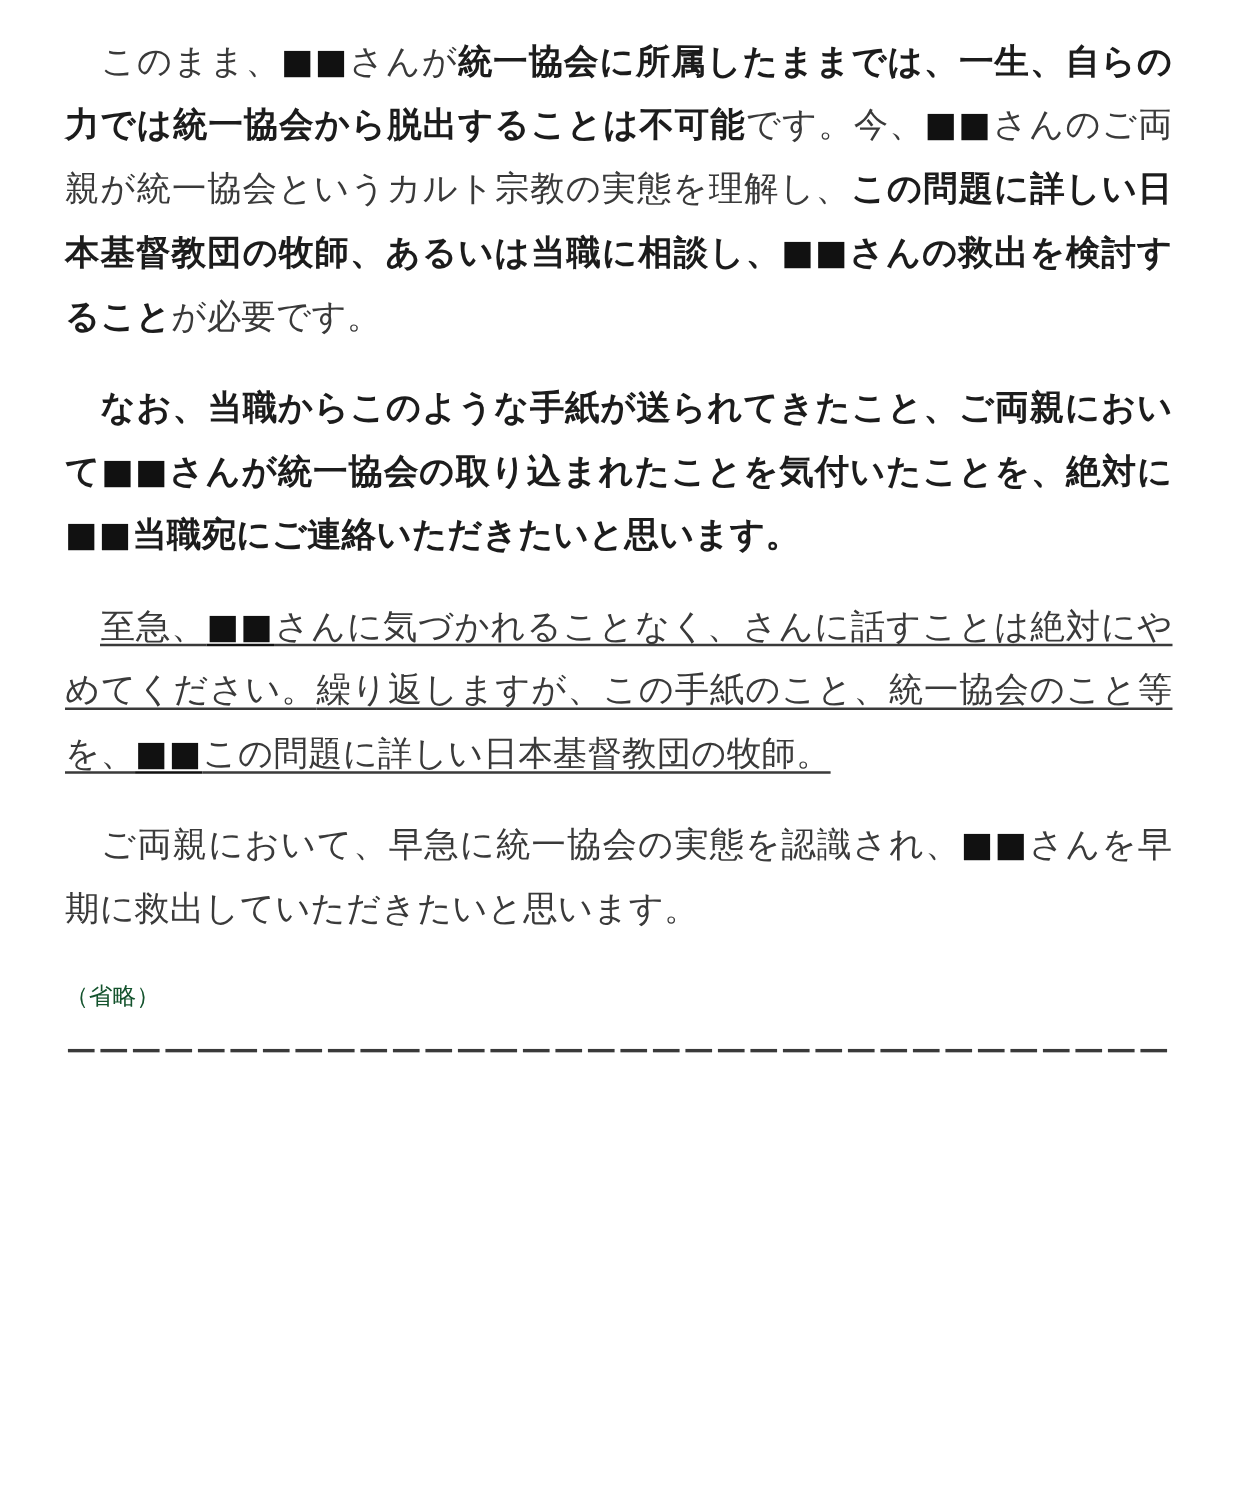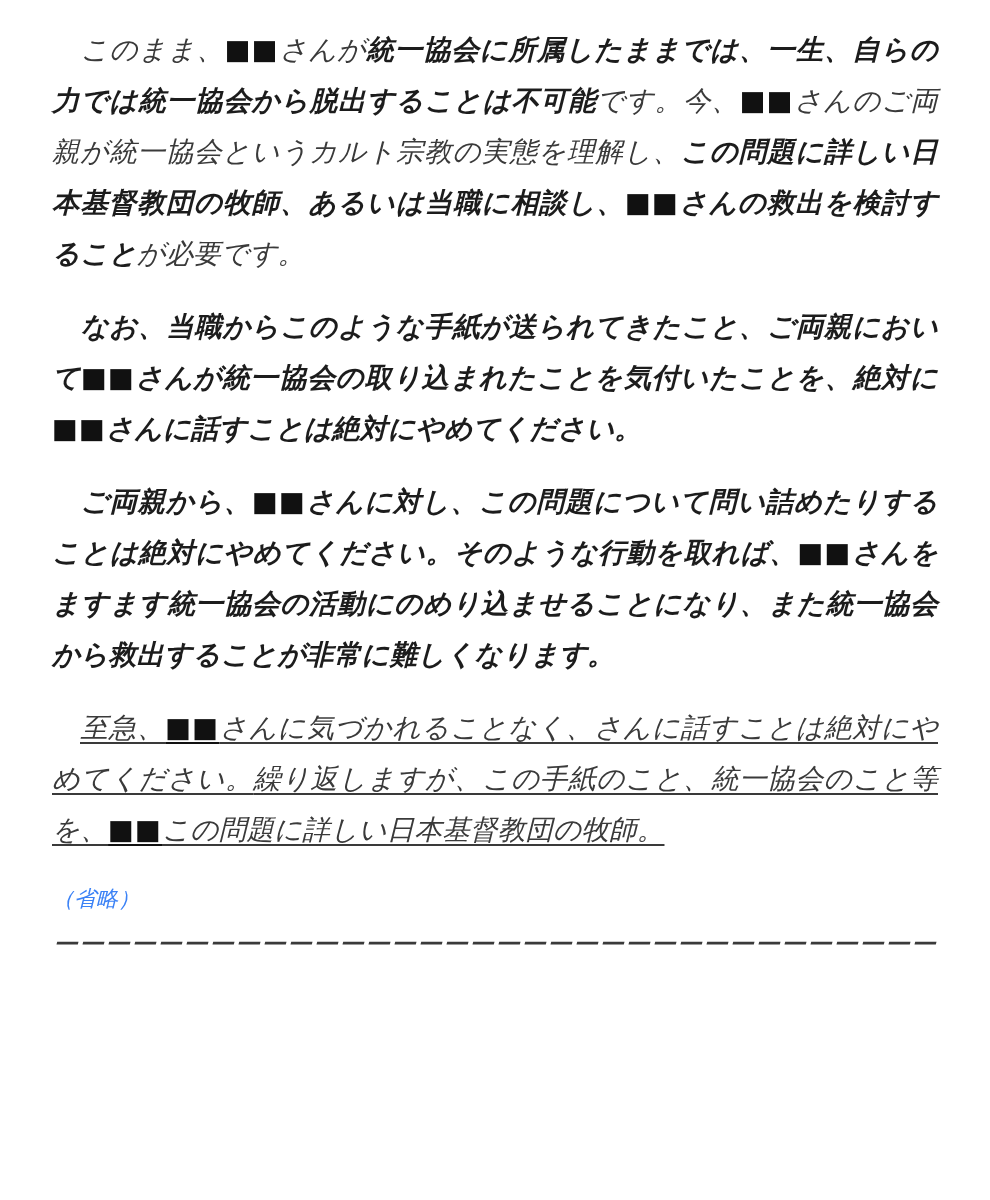--- a/index.html
+++ b/index.html
@@ -13,21 +13,20 @@
     overflow: hidden;
     font-family: "DejaVu Sans", "Liberation Sans", sans-serif;
     color: #2a2a2a;
   }
   .page {
     box-sizing: border-box;
     width: 990px;
     height: 1120px;
     padding: 24px 52px 0 52px;
     background: #ffffff;
-    font-style: italic;
   }
   .para {
     font-size: 27.5px;
     line-height: 51px;
     letter-spacing: 0.2px;
     text-align: justify;
     text-justify: inter-character;
     margin: 0 0 22px 0;
     color: #3a3a3a;
     font-weight: 400;
@@ -44,41 +43,41 @@
     text-decoration: underline;
     text-underline-offset: 5px;
     text-decoration-thickness: 1.5px;
   }
   .mask {
     display: inline-block;
     letter-spacing: 1px;
     color: #111;
   }
   .omitted {
-    font-size: 22px;
+    font-size: 19px;
     line-height: 44px;
     margin: 18px 0 6px 0;
-    color: #3b82f6;
+    color: #14532d;
   }
   .divider {
     margin-top: 10px;
     font-size: 26px;
     line-height: 26px;
     color: #3a3a3a;
     letter-spacing: 0px;
     white-space: nowrap;
     overflow: hidden;
   }
 </style>
 </head>
 <body>
 
 <div class="page">
 
   <p class="para"><span class="ind">　</span><span class="">このまま、</span><span class="mask">■■</span><span class="">さんが</span><span class="b">統一協会に所属したままでは、一生、自らの力では統一協会から脱出することは不可能</span><span class="">です。今、</span><span class="mask">■■</span><span class="">さんのご両親が統一協会というカルト宗教の実態を理解し、</span><span class="b">この問題に詳しい日本基督教団の牧師、あるいは当職に相談し、</span><span class="b mask">■■</span><span class="b">さんの救出を検討すること</span><span class="">が必要です。</span></p>
-  <p class="para"><span class="ind">　</span><span class="b">なお、当職からこのような手紙が送られてきたこと、ご両親において</span><span class="b mask">■■</span><span class="b">さんが統一協会の取り込まれたことを気付いたことを、絶対に</span><span class="b mask">■■</span><span class="b">さんに話すことは絶対にやめてください。</span></p>
-  <p class="para"><span class="ind">　</span><span class="b">ご両親から、</span><span class="b mask">■■</span><span class="b">さんに対し、この問題について問い詰めたりすることは絶対にやめてください。そのような行動を取れば、</span><span class="b mask">■■</span><span class="b">さんをますます統一協会の活動にのめり込ませることになり、また統一協会から救出することが非常に難しくなります。</span></p>
+  <p class="para"><span class="ind">　</span><span class="b">なお、当職からこのような手紙が送られてきたこと、ご両親において</span><span class="b mask">■■</span><span class="b">さんが統一協会の取り込まれたことを気付いたことを、絶対に</span><span class="b mask">■■</span><span class="b">当職宛にご連絡いただきたいと思います。</span></p>
   <p class="para"><span class="ind">　</span><span class="u">至急、</span><span class="u mask">■■</span><span class="u">さんに気づかれることなく、さんに話すことは絶対にやめてください。</span><span class="u">繰り返しますが、この手紙のこと、統一協会のこと等を、</span><span class="u mask">■■</span><span class="u">この問題に詳しい日本基督教団の牧師。</span></p>
+  <p class="para"><span class="ind">　</span><span class="">ご両親において、早急に統一協会の実態を認識され、</span><span class="mask">■■</span><span class="">さんを早期に救出していただきたいと思います。</span></p>
 
   <p class="omitted">（省略）</p>
   <div class="divider">ーーーーーーーーーーーーーーーーーーーーーーーーーーーーーーーーーー</div>
 
 </div>
 
 </body></html>

